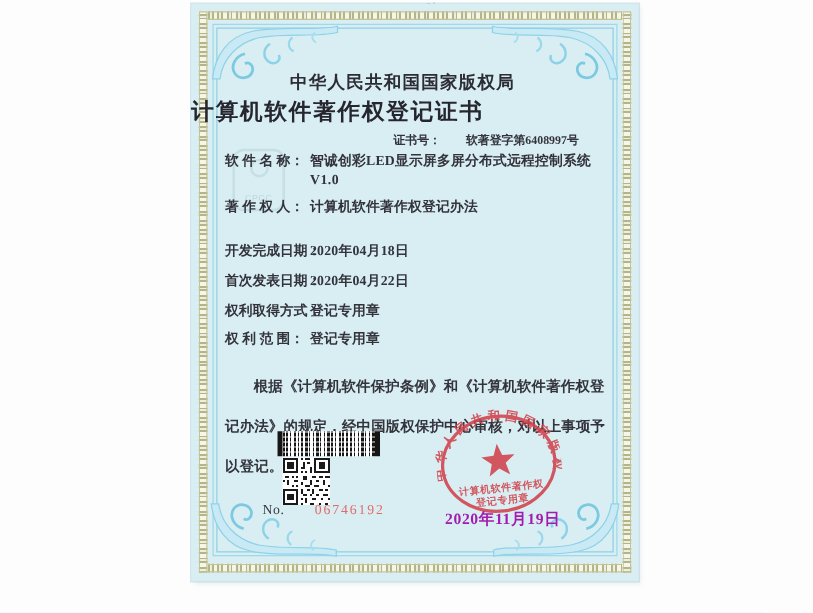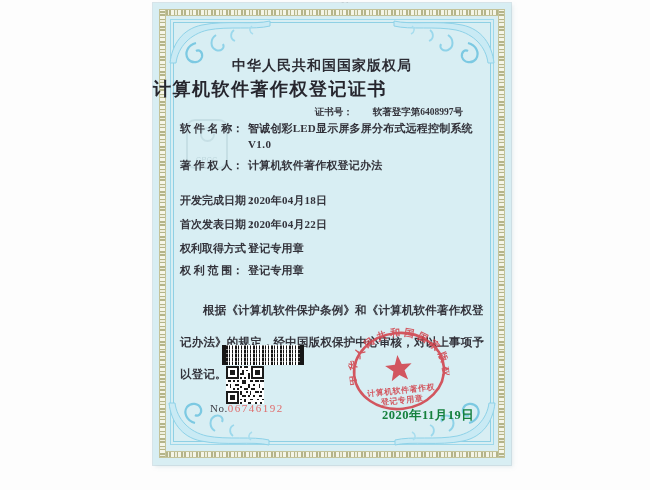--- a/index.html
+++ b/index.html
@@ -63,27 +63,27 @@
     background-image:
       repeating-linear-gradient(0deg,rgba(255,255,255,0) 0 3px,rgba(255,255,255,.45) 3px 4px),
       repeating-linear-gradient(90deg,#161616 0 2px,#fff 2px 3px,#161616 3px 4px,#fff 4px 6px,#161616 6px 7px,#fff 7px 9px);
   }
 
   
   .qr{position:absolute;left:73px;top:363px;width:38px;height:38px;background:#fff;}
   .qr svg{display:block;width:100%;height:100%;shape-rendering:crispEdges;}
 
   .serial{position:absolute;left:57px;top:399px;font-size:11px;color:#3a3a42;letter-spacing:.5px;}
-  .serial .num{color:#e06b6b;margin-left:0;letter-spacing:1.5px;}
+  .serial .num{color:#e06b6b;margin-left:24px;letter-spacing:1.5px;}
 
   
   .seal{position:absolute;left:196px;top:324px;width:100px;height:88px;transform:rotate(-6deg);opacity:.88;}
   .seal text{fill:#d2424b;font-family:"Liberation Serif","DejaVu Serif",serif;font-weight:bold;}
 
-  .seal-date{position:absolute;left:203px;top:404px;font-size:12.5px;font-weight:700;color:#15803d;letter-spacing:.5px;margin-left:26px;}
+  .seal-date{position:absolute;left:203px;top:404px;font-size:12.5px;font-weight:700;color:#a21caf;letter-spacing:.5px;}
 
   
   .wm{position:absolute;left:33px;top:116px;width:38px;height:46px;
     border:2px solid rgba(130,165,175,.20);border-radius:9px;}
   .wm .c{position:absolute;left:12px;top:6px;width:11px;height:11px;border:2px solid rgba(130,165,175,.20);border-radius:50%;}
   .wm .t{position:absolute;left:0;right:0;bottom:4px;text-align:center;font-size:7px;
     color:rgba(130,165,175,.32);letter-spacing:.5px;font-family:"Liberation Sans",sans-serif;}
 
   .pencil{position:absolute;left:320px;top:0;width:44px;height:12px;opacity:.55;}
 </style>

